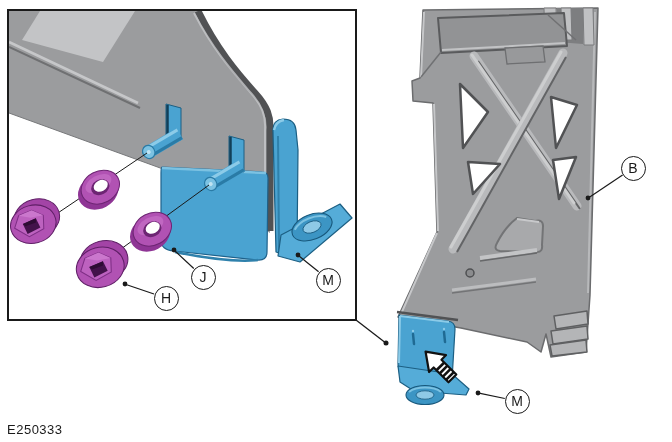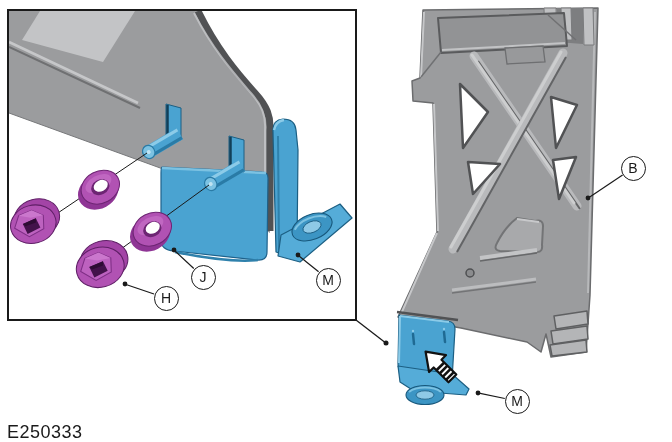--- a/index.html
+++ b/index.html
@@ -5,21 +5,21 @@
   html,body{margin:0;padding:0;background:#fff;}
   body{width:672px;height:442px;font-family:"Liberation Sans",sans-serif;}
   .figure{position:relative;width:672px;height:442px;background:#fff;overflow:hidden;}
   .figure svg{position:absolute;left:0;top:0;}
   .callout{
     position:absolute;width:25px;height:25px;border:1.4px solid #1a1a1a;border-radius:50%;
     background:#fff;display:flex;align-items:center;justify-content:center;
     font-size:14px;color:#1a1a1a;box-sizing:border-box;line-height:1;
   }
   .caption{
-    position:absolute;left:7px;top:422px;font-size:18px;color:#1a1a1a;letter-spacing:.5px;
+    position:absolute;left:7px;top:422px;font-size:13px;color:#1a1a1a;letter-spacing:.5px;
   }
 </style>
 </head>
 <body>
 
 <div class="figure">
 
 <svg width="672" height="442" viewBox="0 0 672 442">
   <defs>
     <clipPath id="insetClip">

